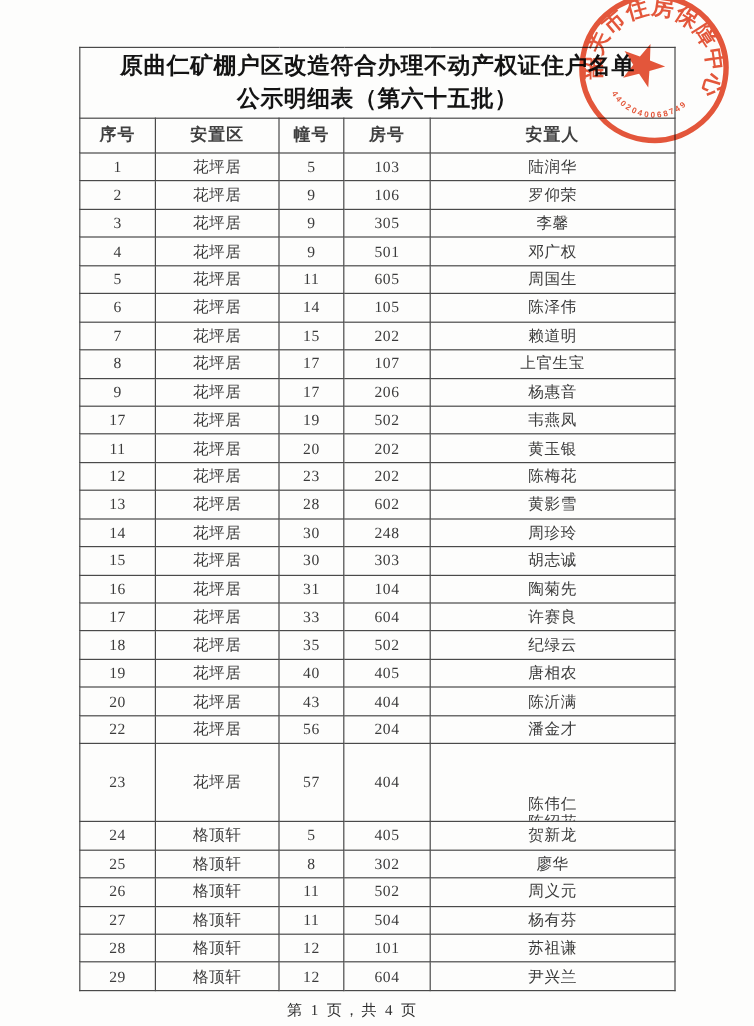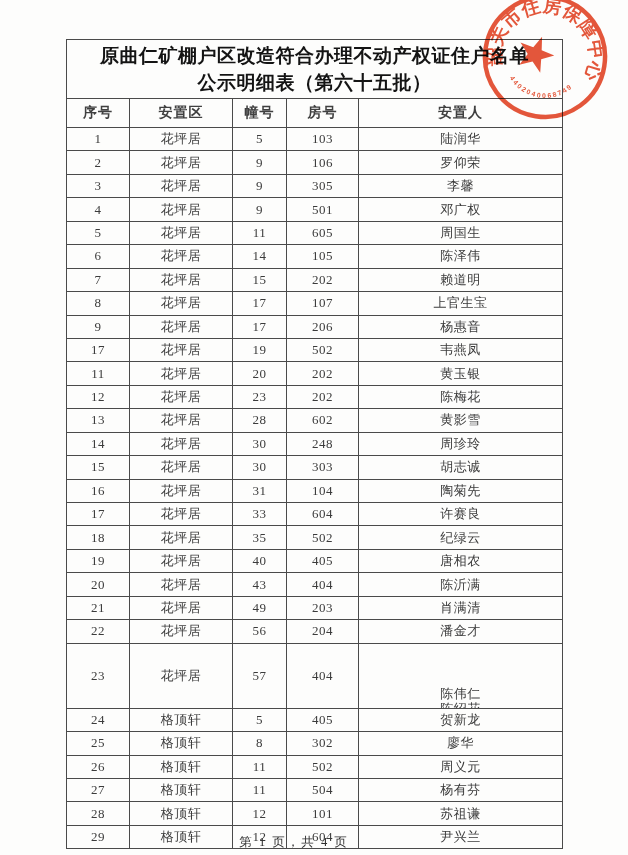--- a/index.html
+++ b/index.html
@@ -243,27 +243,20 @@
           <td>唐相农</td>
         </tr>
         <tr>
           <td>20</td>
           <td>花坪居</td>
           <td>43</td>
           <td>404</td>
           <td>陈沂满</td>
         </tr>
         <tr>
-          <td>21</td>
-          <td>花坪居</td>
-          <td>49</td>
-          <td>203</td>
-          <td>肖满清</td>
-        </tr>
-        <tr>
           <td>22</td>
           <td>花坪居</td>
           <td>56</td>
           <td>204</td>
           <td>潘金才</td>
         </tr>
         <tr>
           <td>23</td>
           <td>花坪居</td>
           <td>57</td>

